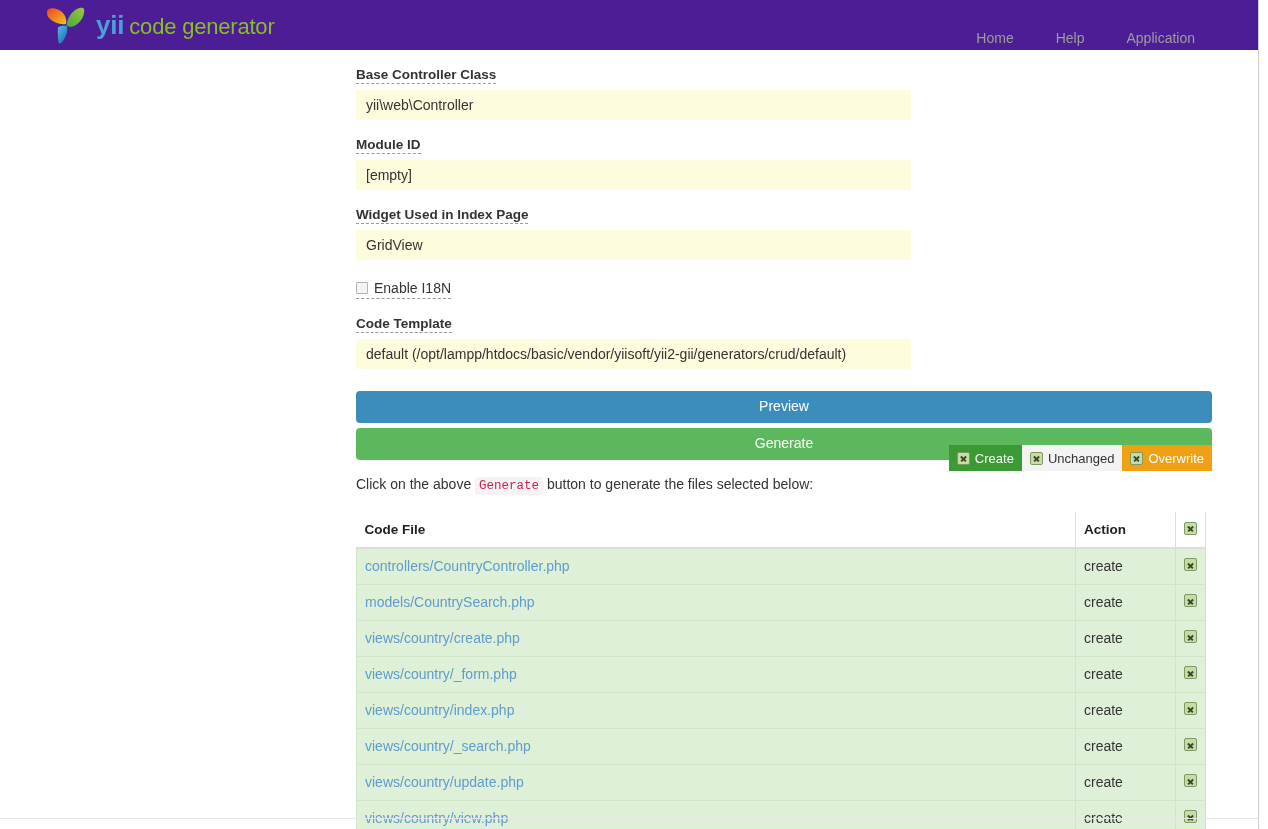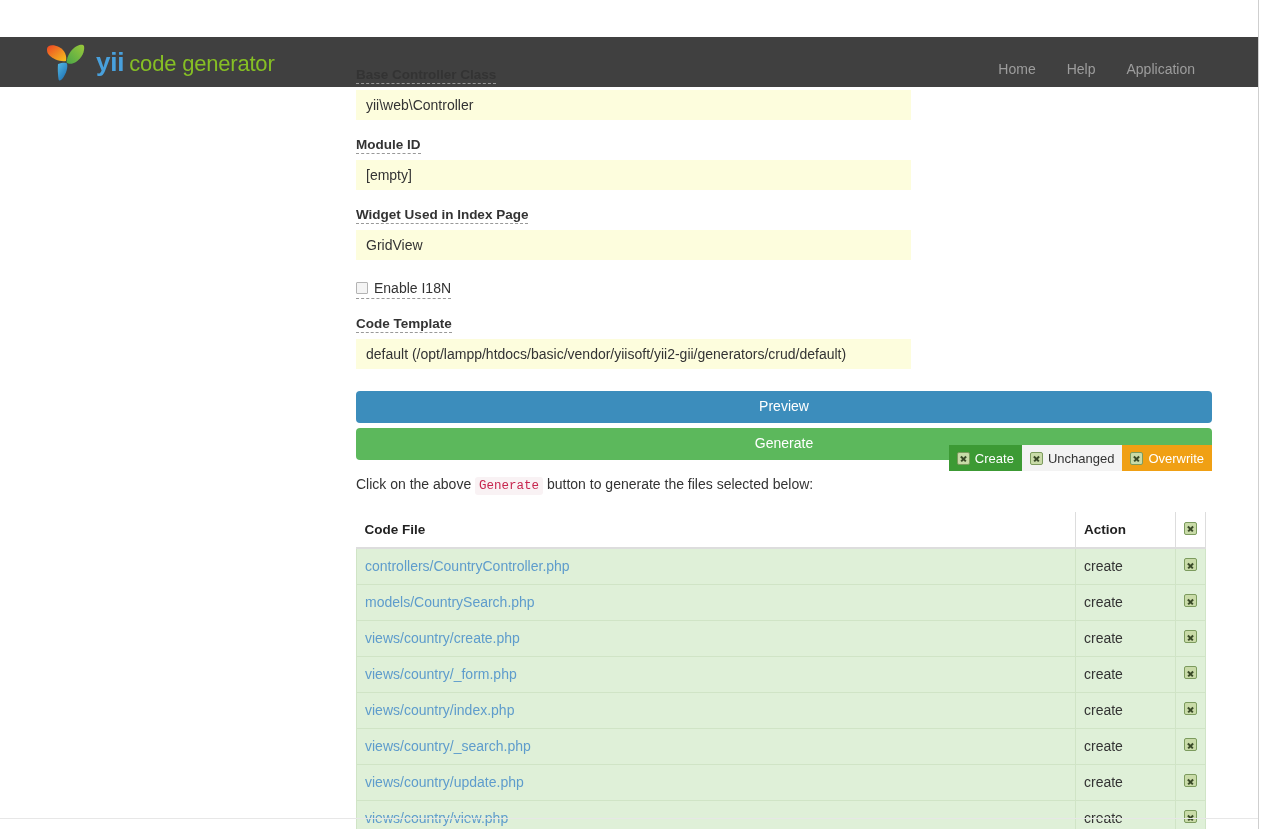--- a/index.html
+++ b/index.html
@@ -11,25 +11,24 @@
     font-family: "Liberation Sans", sans-serif;
     font-size: 14px;
     color: #333333;
     overflow: hidden;
     position: relative;
   }
 
   
   .navbar {
     height: 50px;
-    background: #404040;
+    background: #4c1d95;
     display: flex;
     align-items: center;
     position: relative;
-    margin-top: 37px;
   }
   .brand {
     display: flex;
     align-items: center;
     margin-left: 44px;
     text-decoration: none;
     gap: 8px;
   }
   .logo-mark {
     width: 44px;
@@ -49,25 +48,25 @@
   }
   .brand-gen {
     color: #86bf24;
     font-weight: normal;
     font-size: 22px;
     margin-left: 5px;
   }
   .nav-links {
     position: absolute;
     right: 58px;
-    top: 0;
+    top: 6px;
     height: 64px;
     display: flex;
     align-items: center;
-    gap: 1px;
+    gap: 12px;
   }
   .nav-links a {
     color: #9d9d9d;
     text-decoration: none;
     font-size: 14px;
     padding: 15px 15px;
     line-height: 20px;
   }
 
   

